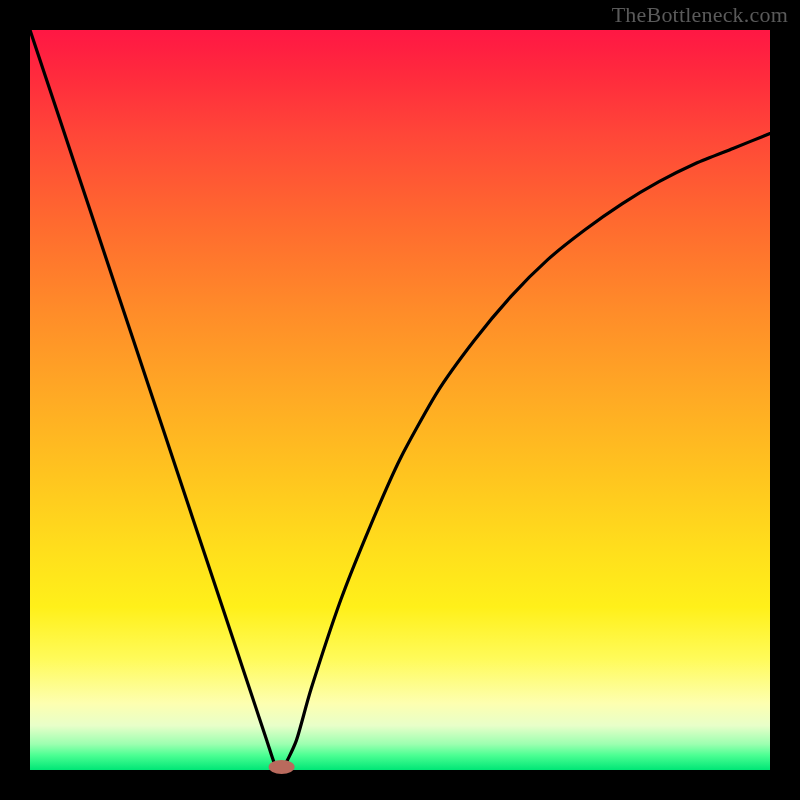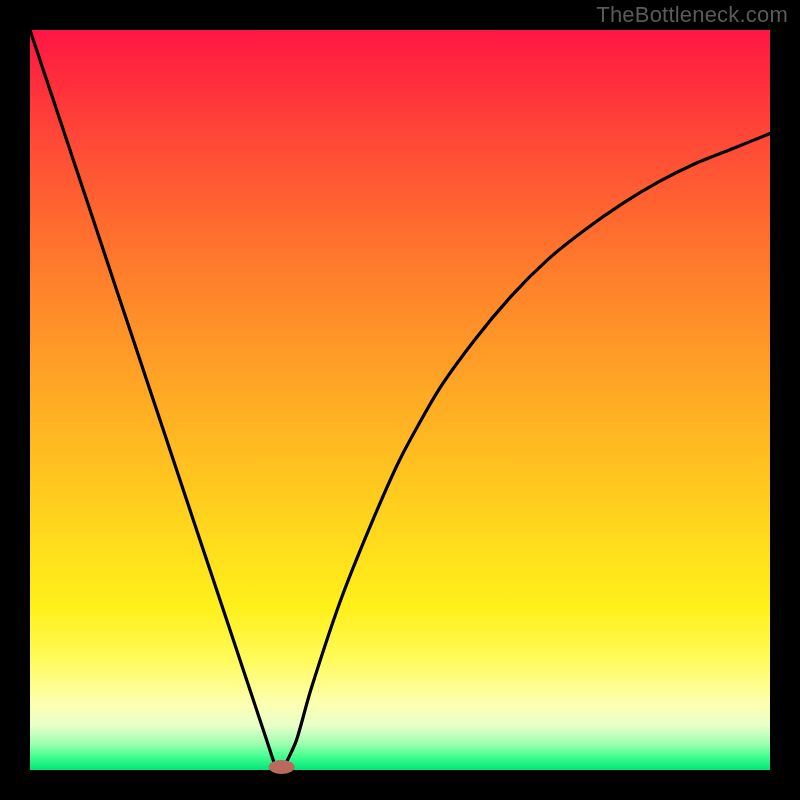--- a/index.html
+++ b/index.html
@@ -9,20 +9,21 @@
     height: 800px;
     overflow: hidden;
     background: #000;
     font-family: Arial, Helvetica, sans-serif;
   }
   .frame {
     position: relative;
     width: 800px;
     height: 800px;
     background: #000;
+    font-family: Liberation Serif, serif;
   }
   .plot-area {
     position: absolute;
     left: 30px;
     top: 30px;
     width: 740px;
     height: 740px;
     
     background: linear-gradient(
       to bottom,

